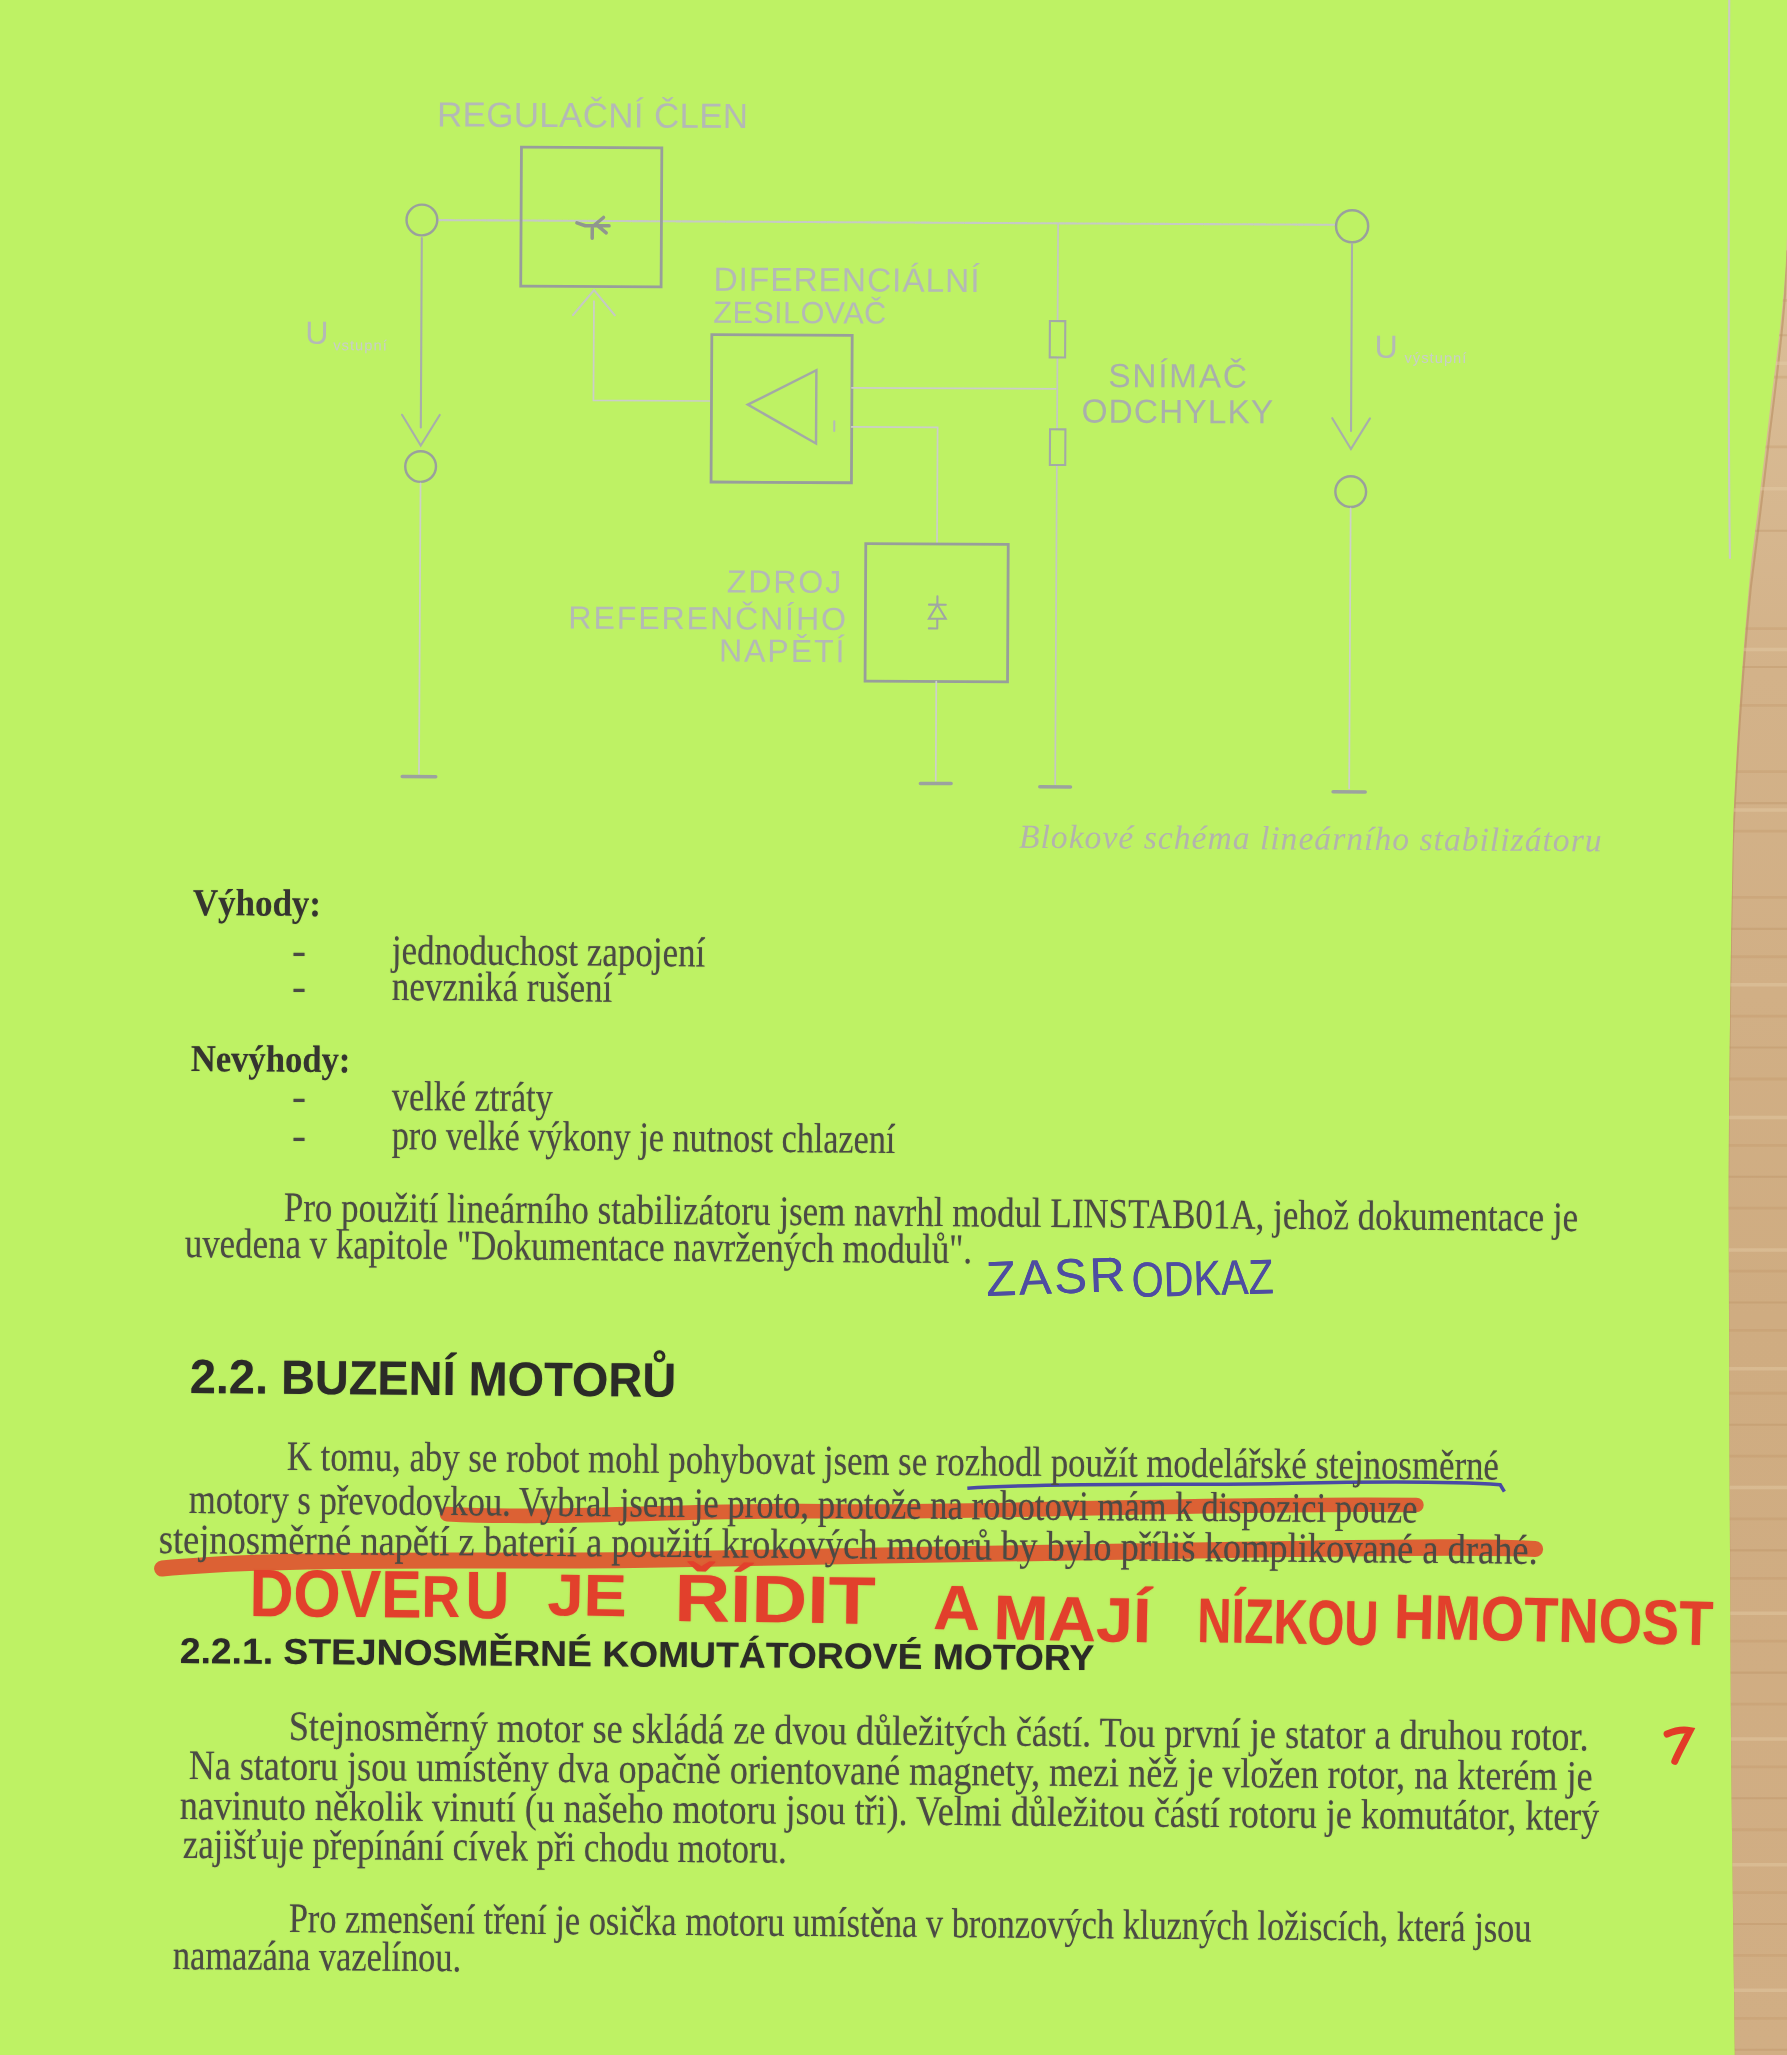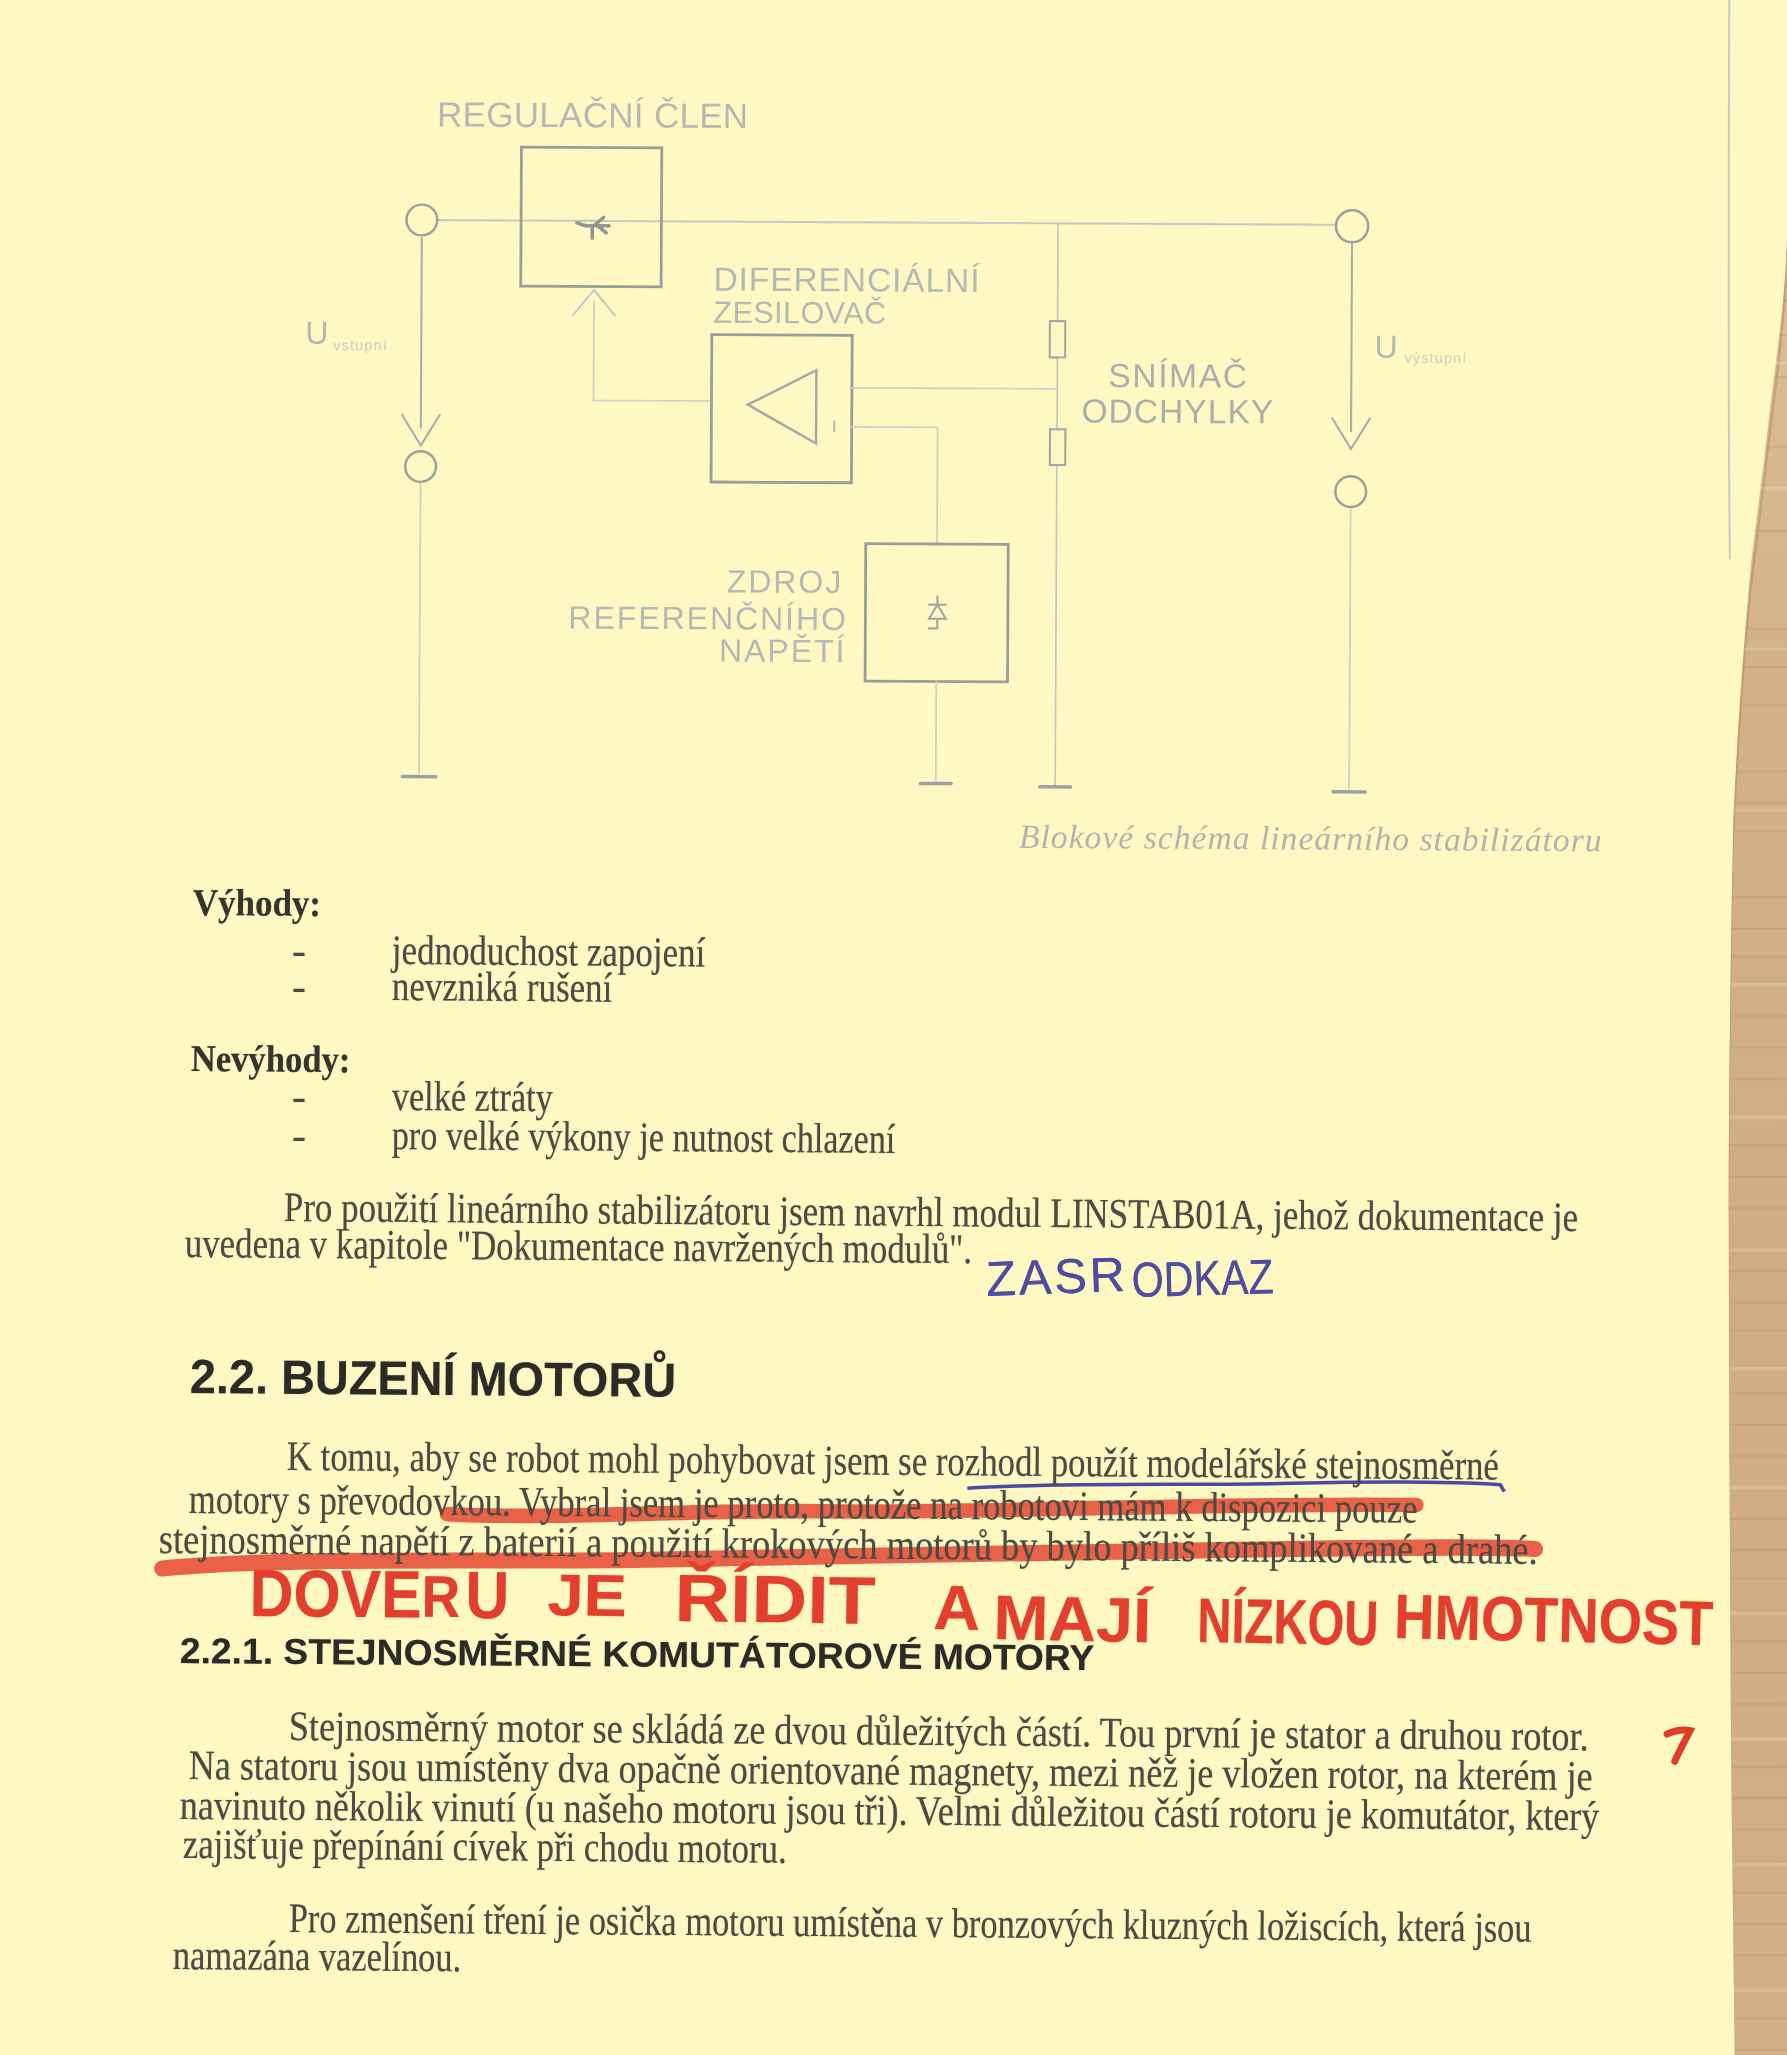--- a/index.html
+++ b/index.html
@@ -1,16 +1,16 @@
 <!DOCTYPE html>
 <html style="font-size:11.2px"><head>
 <meta charset="utf-8">
 <style>
 html,body{margin:0;padding:0;}
-#page{position:relative;width:1788px;height:2056px;background:#fef9c3;overflow:hidden;
+#page{position:relative;width:1788px;height:2056px;background:#bef264;overflow:hidden;
   font-family:"Liberation Serif", serif;}
 .tl{position:absolute;white-space:nowrap;color:#4b4b44;font-size:42px;line-height:1;
   text-shadow:0 0 1.1px rgba(74,74,66,.5);transform-origin:0 0;}
 .bld{font-weight:bold;color:#35352f;font-size:38px;}
 .hs{position:absolute;white-space:nowrap;font-family:"Liberation Sans", sans-serif;font-weight:bold;
   color:#2b2b27;line-height:1;text-shadow:0 0 1.1px rgba(45,45,40,.45);transform-origin:0 0;}
 .rw{position:absolute;white-space:nowrap;font-family:"Liberation Sans", sans-serif;font-weight:bold;
   color:#e2402c;line-height:1;font-size:67px;transform-origin:0 0;text-shadow:0 0 1.4px rgba(226,64,44,.55);}
 svg{position:absolute;left:0;top:0;}
 </style>

